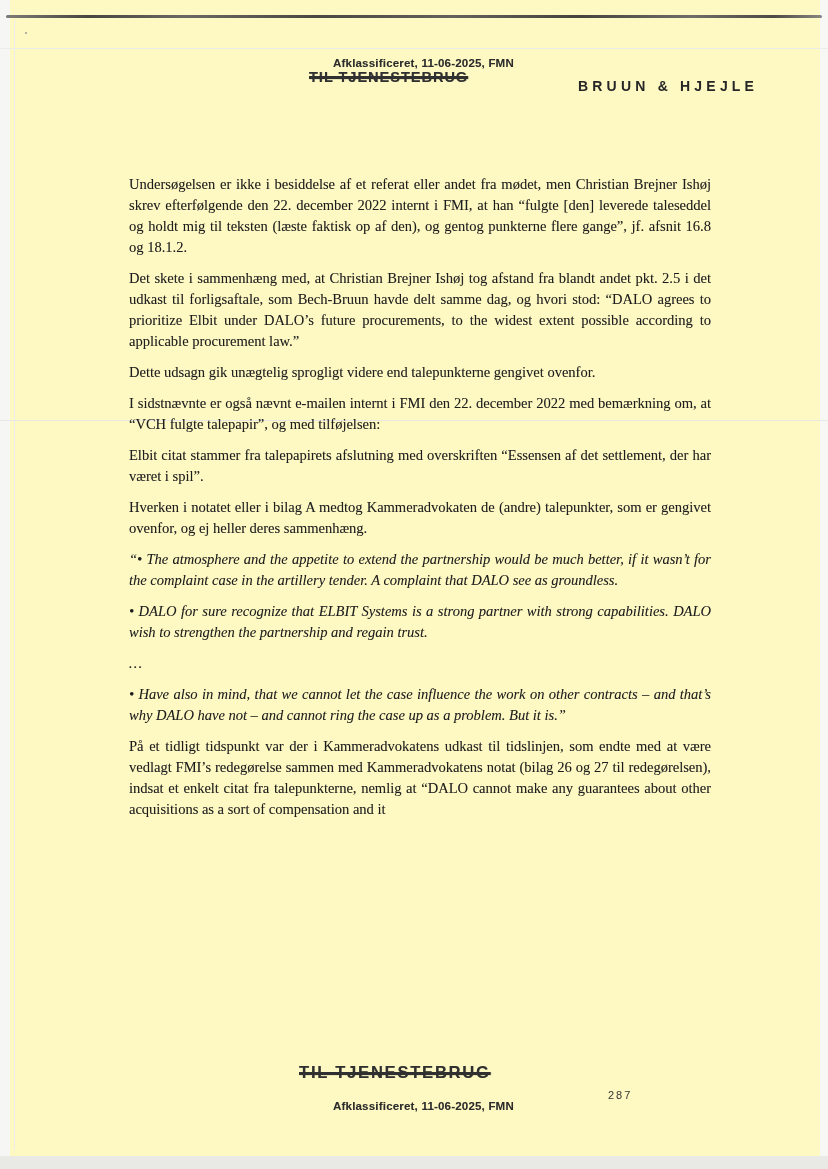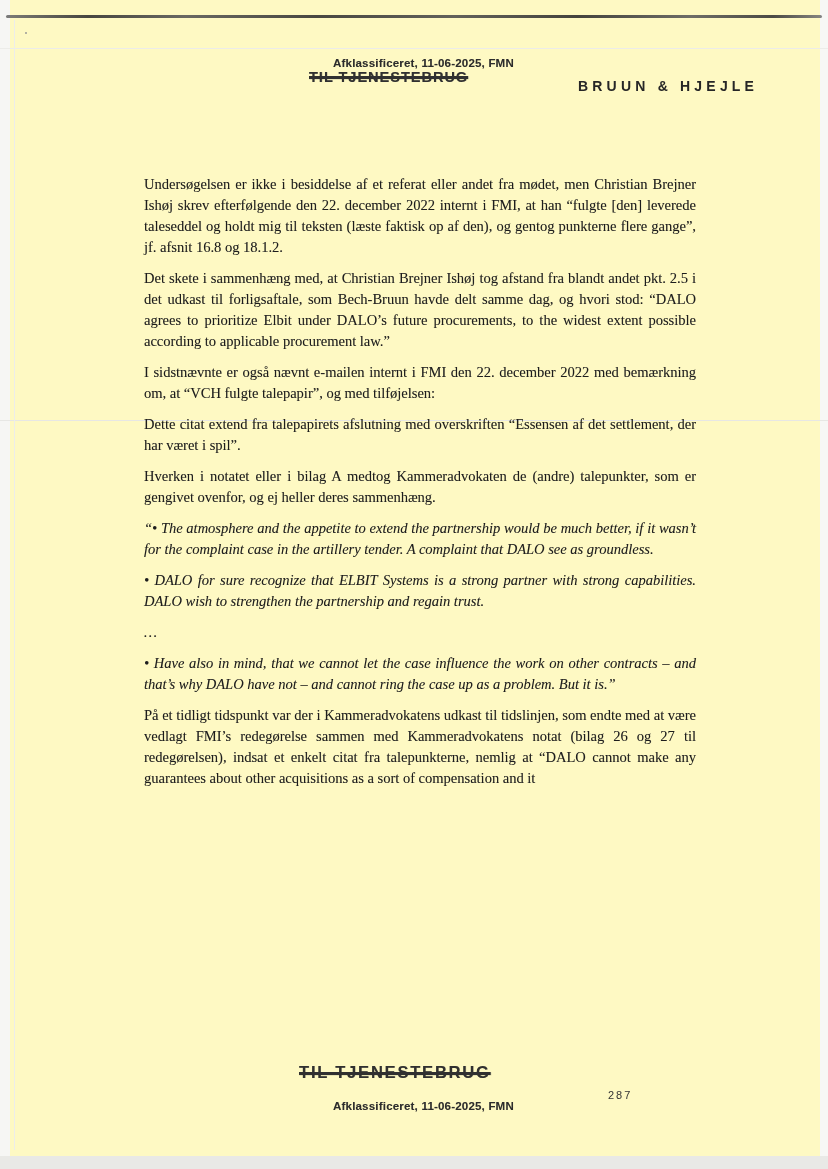--- a/index.html
+++ b/index.html
@@ -78,21 +78,21 @@
     font-weight:400; font-size:11px; letter-spacing:2px; color:#333;
   }
 
   
   .doc {
     position:absolute; top:174px; left:128px; width:584px;
     font-size:14.5px; line-height:21px; color:#1d1d1d;
     text-align:justify;
     text-shadow:0.2px 0.2px 0 rgba(30,30,30,.3);
   }
-  .doc p { margin:0 16px 10px; }
+  .doc p { margin:0 1px 10px; }
   .doc p.italic { font-style:italic; }
 </style>
 </head>
 <body>
 
 <div class="page">
   <div class="edge-left"></div>
   <div class="edge-right"></div>
   <div class="edge-bottom"></div>
   <div class="scanline-top"></div>
@@ -101,22 +101,23 @@
   <div class="scanline-left"></div>
   <div class="speck"></div>
 
   <div class="declass header">Afklassificeret, 11-06-2025, FMN</div>
   <div class="stamp header">TIL TJENESTEBRUG</div>
   <div class="logo">BRUUN &amp; HJEJLE</div>
 
   <div class="doc">
     <p>Undersøgelsen er ikke i besiddelse af et referat eller andet fra mødet, men Christian Brejner Ishøj skrev efterfølgende den 22. december 2022 internt i FMI, at han “fulgte [den] leverede taleseddel og holdt mig til teksten (læste faktisk op af den), og gentog punkterne flere gange”, jf. afsnit 16.8 og 18.1.2.</p>
     <p>Det skete i sammenhæng med, at Christian Brejner Ishøj tog afstand fra blandt andet pkt. 2.5 i det udkast til forligsaftale, som Bech-Bruun havde delt samme dag, og hvori stod: “DALO agrees to prioritize Elbit under DALO’s future procurements, to the widest extent possible according to applicable procurement law.”</p>
+    <p>Dette udsagn gik unægtelig sprogligt videre end talepunkterne gengivet ovenfor.</p>
     <p>I sidstnævnte er også nævnt e-mailen internt i FMI den 22. december 2022 med bemærkning om, at “VCH fulgte talepapir”, og med tilføjelsen:</p>
-    <p>Dette citat extend fra talepapirets afslutning med overskriften “Essensen af det settlement, der har været i spil”.</p>
+    <p>Elbit citat stammer fra talepapirets afslutning med overskriften “Essensen af det settlement, der har været i spil”.</p>
     <p>Hverken i notatet eller i bilag A medtog Kammeradvokaten de (andre) talepunkter, som er gengivet ovenfor, og ej heller deres sammenhæng.</p>
     <p class="italic">“• The atmosphere and the appetite to extend the partnership would be much better, if it wasn’t for the complaint case in the artillery tender. A complaint that DALO see as groundless.</p>
     <p class="italic">• DALO for sure recognize that ELBIT Systems is a strong partner with strong capabilities. DALO wish to strengthen the partnership and regain trust.</p>
     <p class="italic">…</p>
     <p class="italic">• Have also in mind, that we cannot let the case influence the work on other contracts – and that’s why DALO have not – and cannot ring the case up as a problem. But it is.”</p>
     <p>På et tidligt tidspunkt var der i Kammeradvokatens udkast til tidslinjen, som endte med at være vedlagt FMI’s redegørelse sammen med Kammeradvokatens notat (bilag 26 og 27 til redegørelsen), indsat et enkelt citat fra talepunkterne, nemlig at “DALO cannot make any guarantees about other acquisitions as a sort of compensation and it</p>
   </div>
 
   <div class="stamp footer">TIL TJENESTEBRUG</div>
   <div class="pagenum">287</div>

